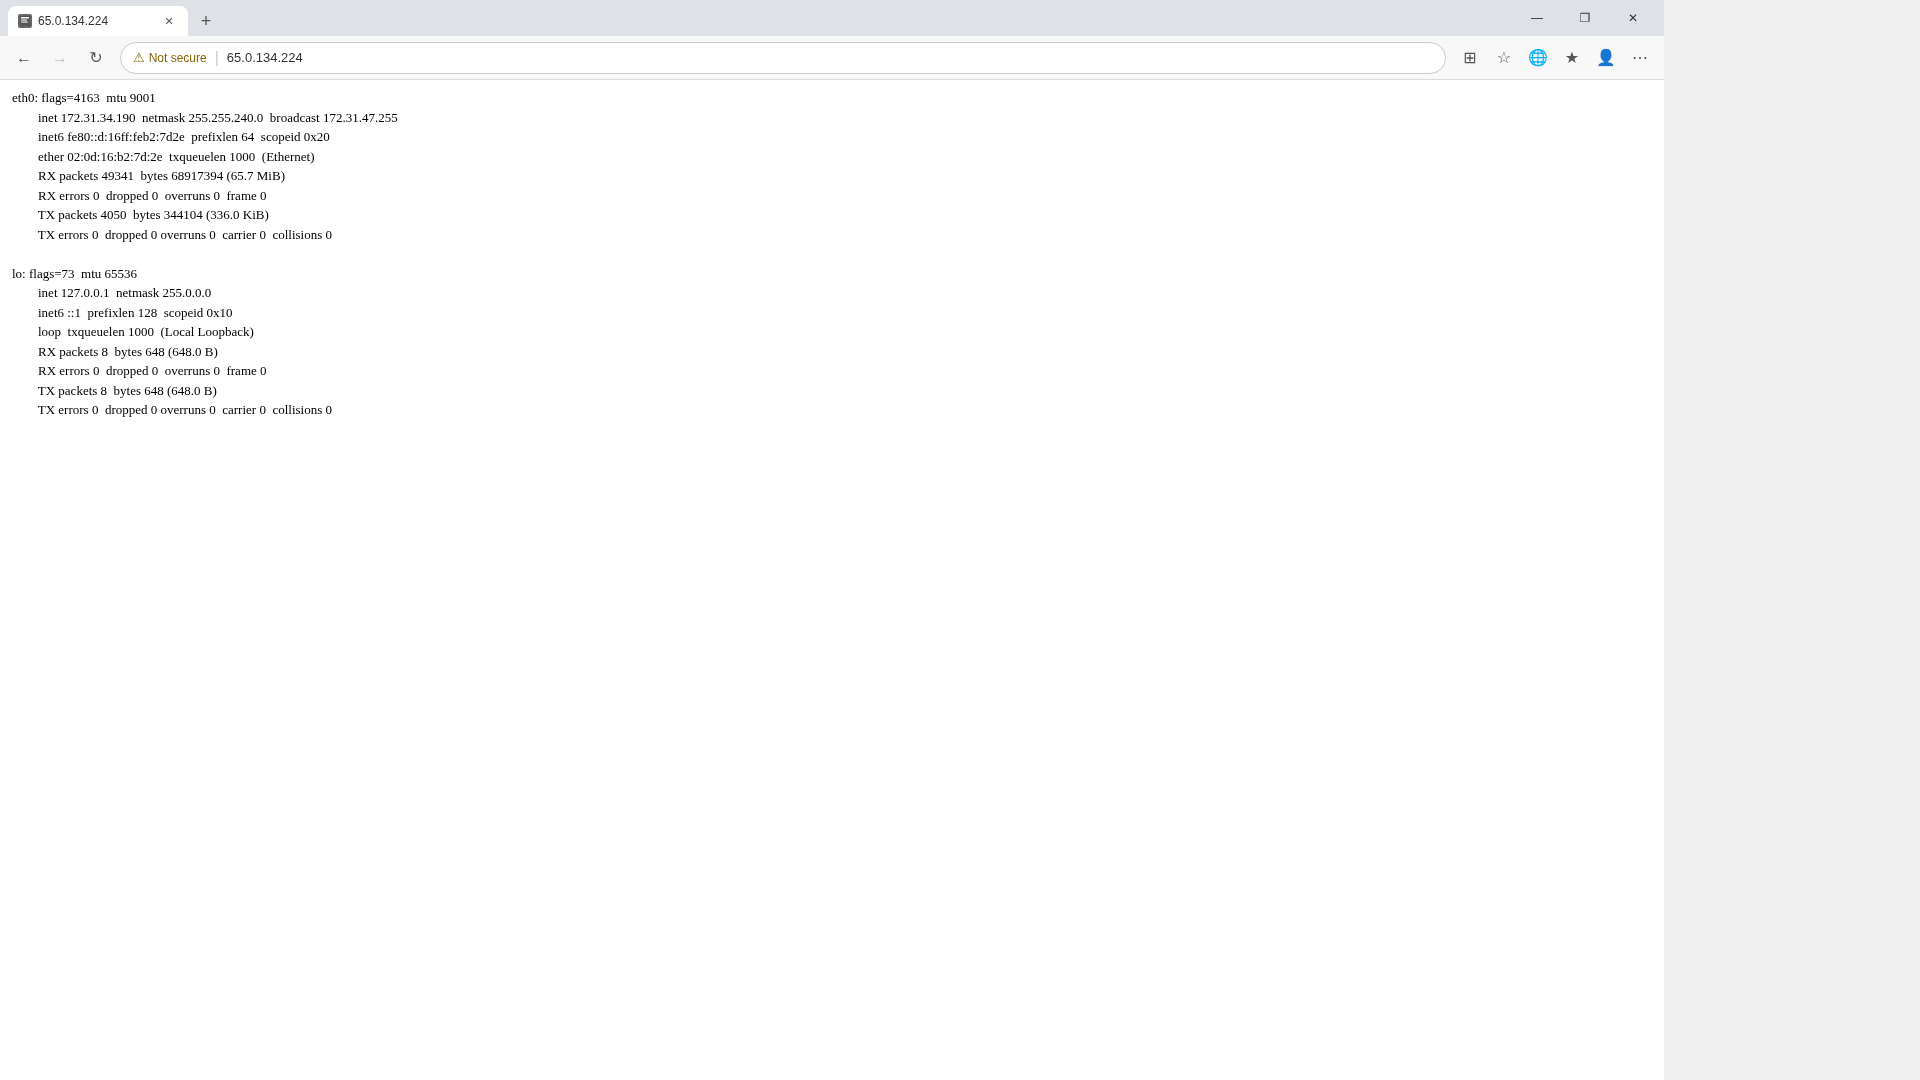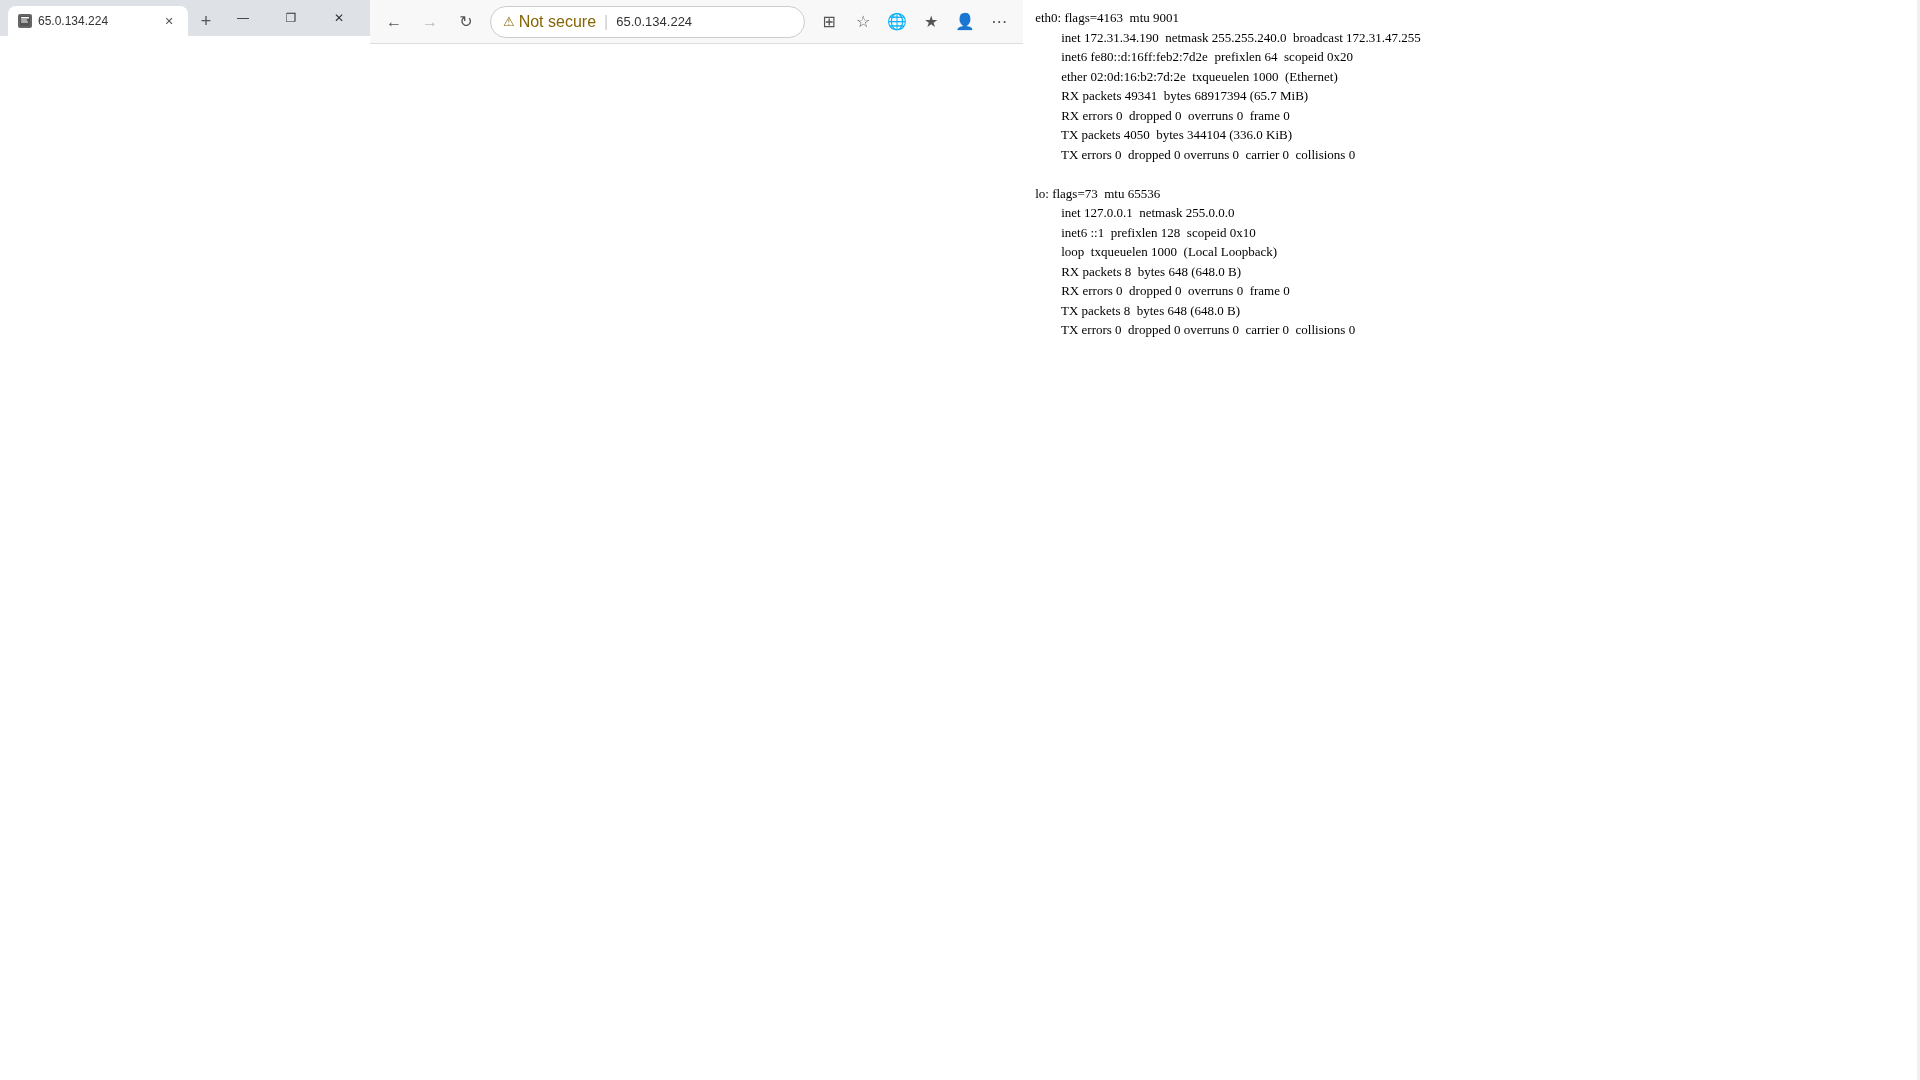--- a/index.html
+++ b/index.html
@@ -12,25 +12,25 @@
       font-family: Arial, sans-serif;
       font-size: 13px;
       background: #f0f0f0;
       width: 1920px;
       height: 1080px;
       overflow: hidden;
     }
 
     
     .browser-window {
-      width: 1917px;
+      width: 1664px;
       height: 1080px;
       background: #fff;
       display: flex;
-      flex-direction: row;
+      flex-direction: column;
     }
 
     
     .title-bar {
       background: #dee1e6;
       height: 36px;
       display: flex;
       align-items: stretch;
       padding: 0;
       position: relative;
@@ -173,21 +173,21 @@
       color: #856404;
       font-size: 12px;
       flex-shrink: 0;
     }
 
     .security-icon .warning-triangle {
       font-size: 13px;
     }
 
     .security-text {
-      font-size: 16px;
+      font-size: 12px;
       color: #856404;
     }
 
     .separator {
       color: #ccc;
       font-size: 16px;
     }
 
     .address-text {
       flex: 1;

